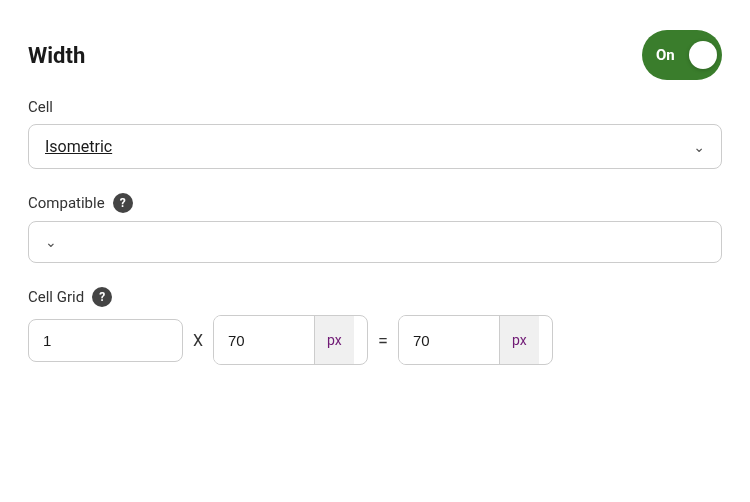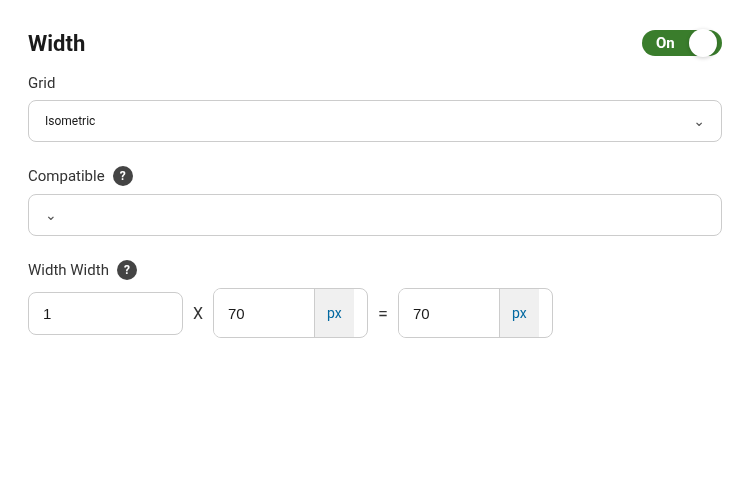--- a/index.html
+++ b/index.html
@@ -36,21 +36,21 @@
       align-items: center;
     }
 
     .toggle {
       display: flex;
       align-items: center;
       background-color: #3a7d2c;
       border-radius: 30px;
       padding: 4px 6px 4px 14px;
       width: 80px;
-      height: 26px;
+      height: 50px;
       cursor: pointer;
       position: relative;
     }
 
     .toggle-label {
       color: #ffffff;
       font-weight: 700;
       font-size: 15px;
       margin-right: 6px;
     }
@@ -103,22 +103,23 @@
       justify-content: space-between;
       border: 1.5px solid #cccccc;
       border-radius: 8px;
       padding: 12px 16px;
       cursor: pointer;
       background: #ffffff;
       width: 100%;
     }
 
     .dropdown-text {
-      font-size: 12px;
-      color: #1a1a1a;
+      font-size: 16px;
+      color: #1a1a1a;
+      text-decoration: underline;
     }
 
     .chevron-icon {
       font-size: 14px;
       color: #555555;
     }
 
     
     .cell-width-row {
       display: flex;
@@ -163,21 +164,21 @@
       background: #ffffff;
     }
 
     .suffix {
       display: flex;
       align-items: center;
       justify-content: center;
       background: #f0f0f0;
       padding: 16px 12px;
       font-size: 14px;
-      color: #0369a1;
+      color: #701a75;
       border-left: 1.5px solid #cccccc;
       flex-shrink: 0;
     }
 
     .equals-text {
       font-size: 18px;
       color: #333333;
       flex-shrink: 0;
     }
 
@@ -208,41 +209,41 @@
   <div class="toggle-container">
     <div class="toggle">
       <span class="toggle-label">On</span>
       <div class="toggle-knob"></div>
     </div>
   </div>
 </div>
 
 <div class="field-section">
   <div class="field-label">
-    <span>Grid</span>
+    <span>Cell</span>
   </div>
   <div class="dropdown">
     <span class="dropdown-text">Isometric</span>
     <span class="chevron-icon">⌄</span>
   </div>
 </div>
 
 <div class="field-section">
   <div class="field-label">
     <span>Compatible</span>
     <span class="help-icon">?</span>
   </div>
   <div class="dropdown">
     <span class="chevron-icon">⌄</span>
   </div>
 </div>
 
 <div class="field-section">
   <div class="field-label">
-    <span>Width Width</span>
+    <span>Cell Grid</span>
     <span class="help-icon">?</span>
   </div>
   <div class="cell-width-row">
     <input class="number-input" type="text" value="1" style="">
     <span class="multiplier-text">X</span>
     <div class="input-with-suffix">
       <input type="text" value="70" style="">
       <div class="suffix">px</div>
     </div>
     <span class="equals-text">=</span>

